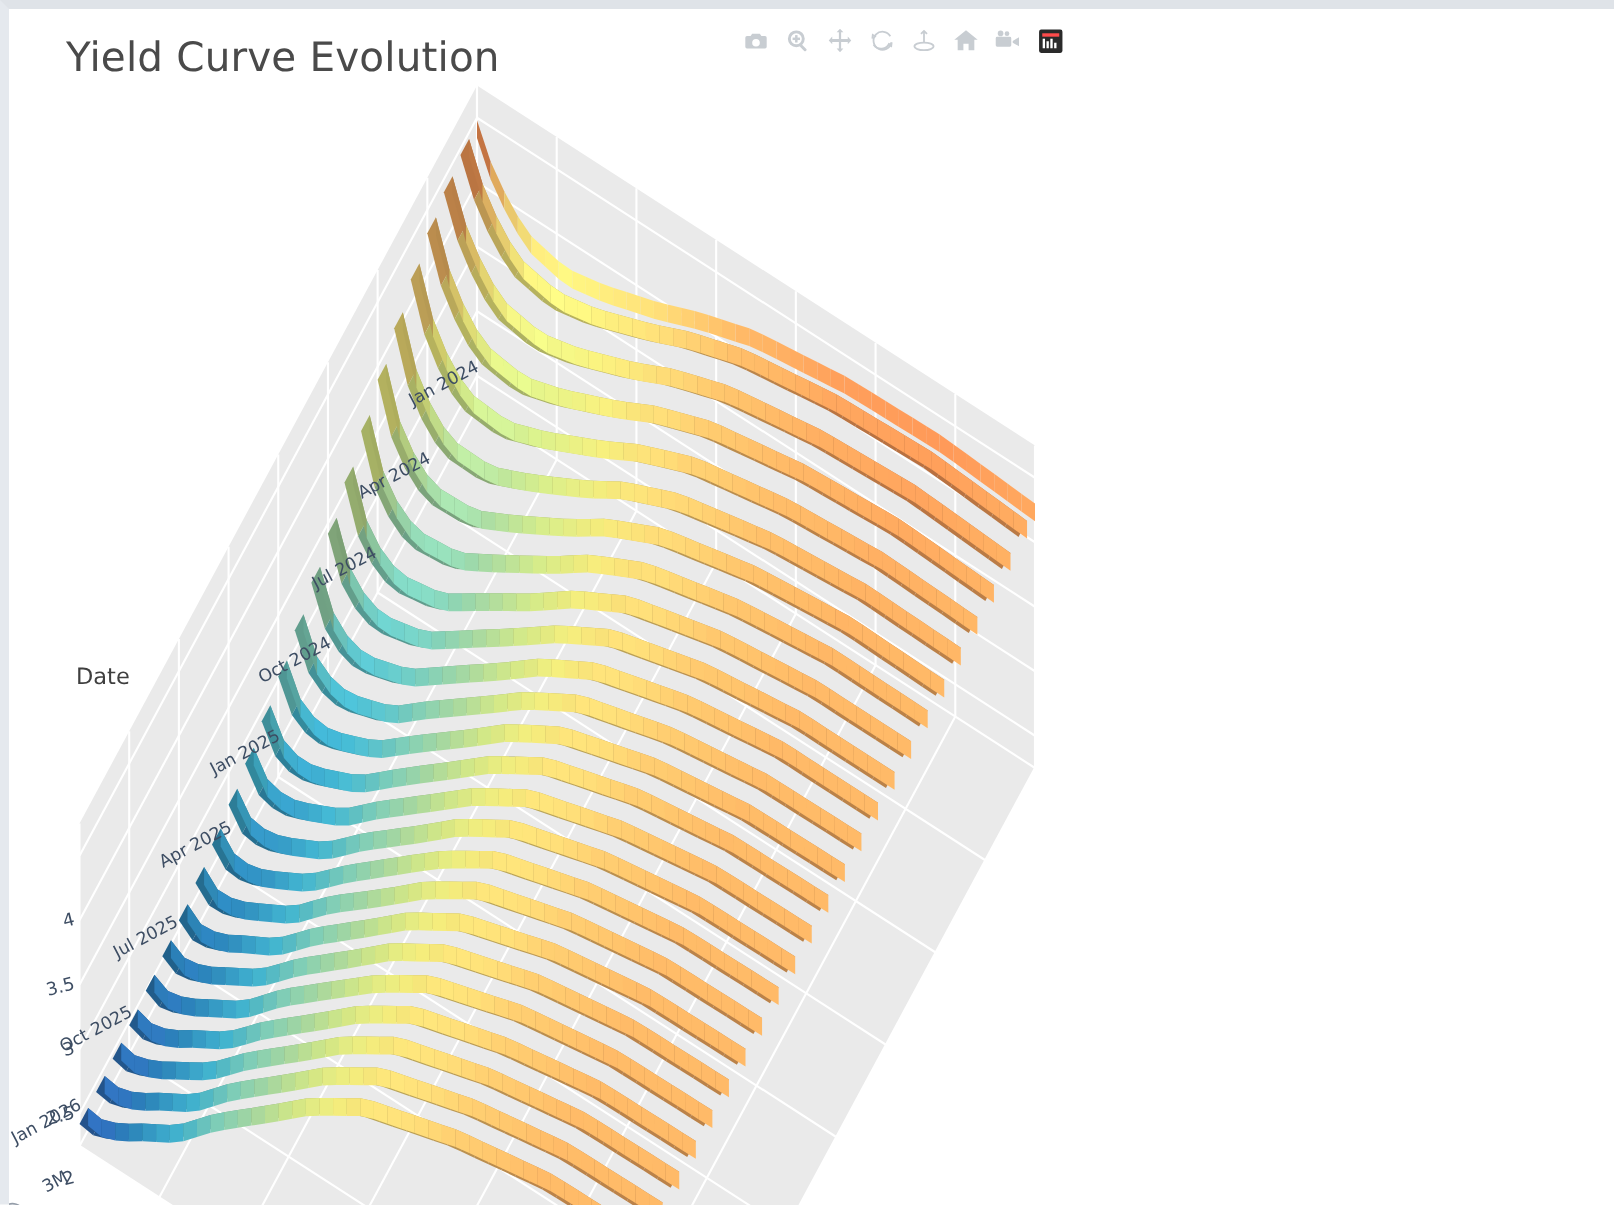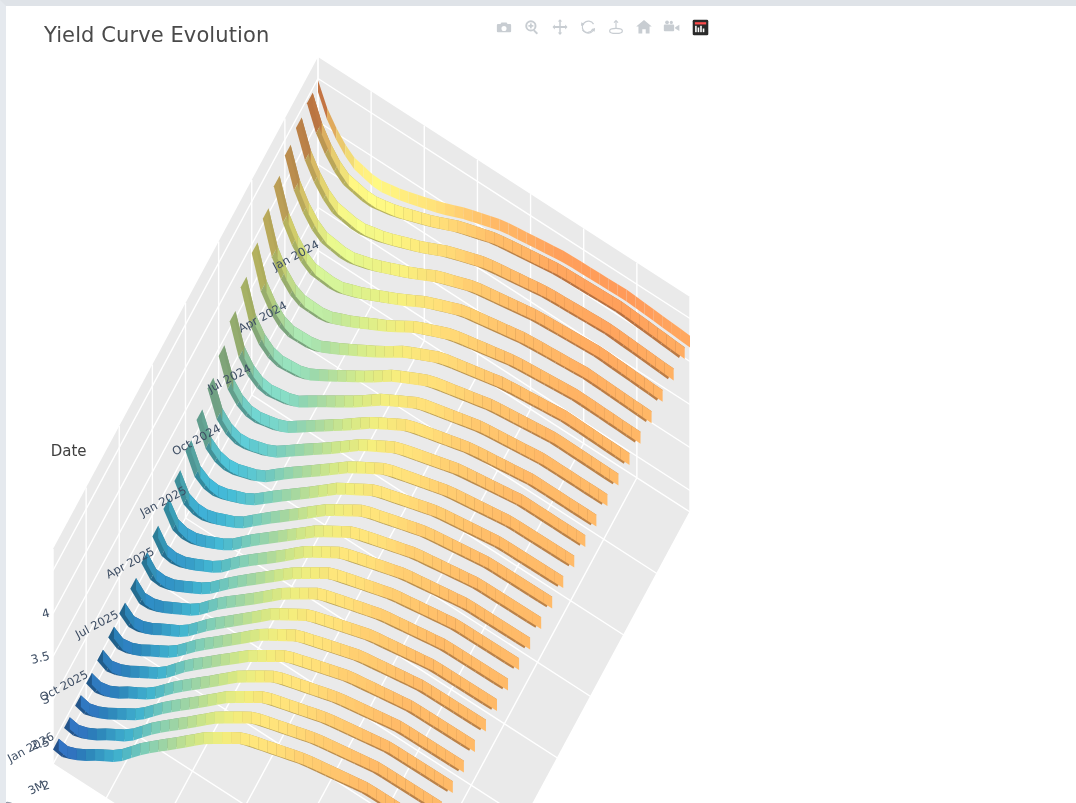--- a/index.html
+++ b/index.html
@@ -20,21 +20,21 @@
     height: 803px;
     background: #ffffff;
     border-top: 6px solid #dfe3e8;
     border-left: 6px solid #e5e9ee;
     box-sizing: border-box;
   }
   #plot-title {
     position: absolute;
     left: 38px;
     top: 17px;
-    font-size: 21px;
+    font-size: 27px;
     color: #4a4a4a;
     font-family: "DejaVu Sans", "Liberation Sans", sans-serif;
     font-weight: 400;
     letter-spacing: 0.1px;
     white-space: nowrap;
   }
   #modebar {
     position: absolute;
     left: 488px;
     top: 10px;

